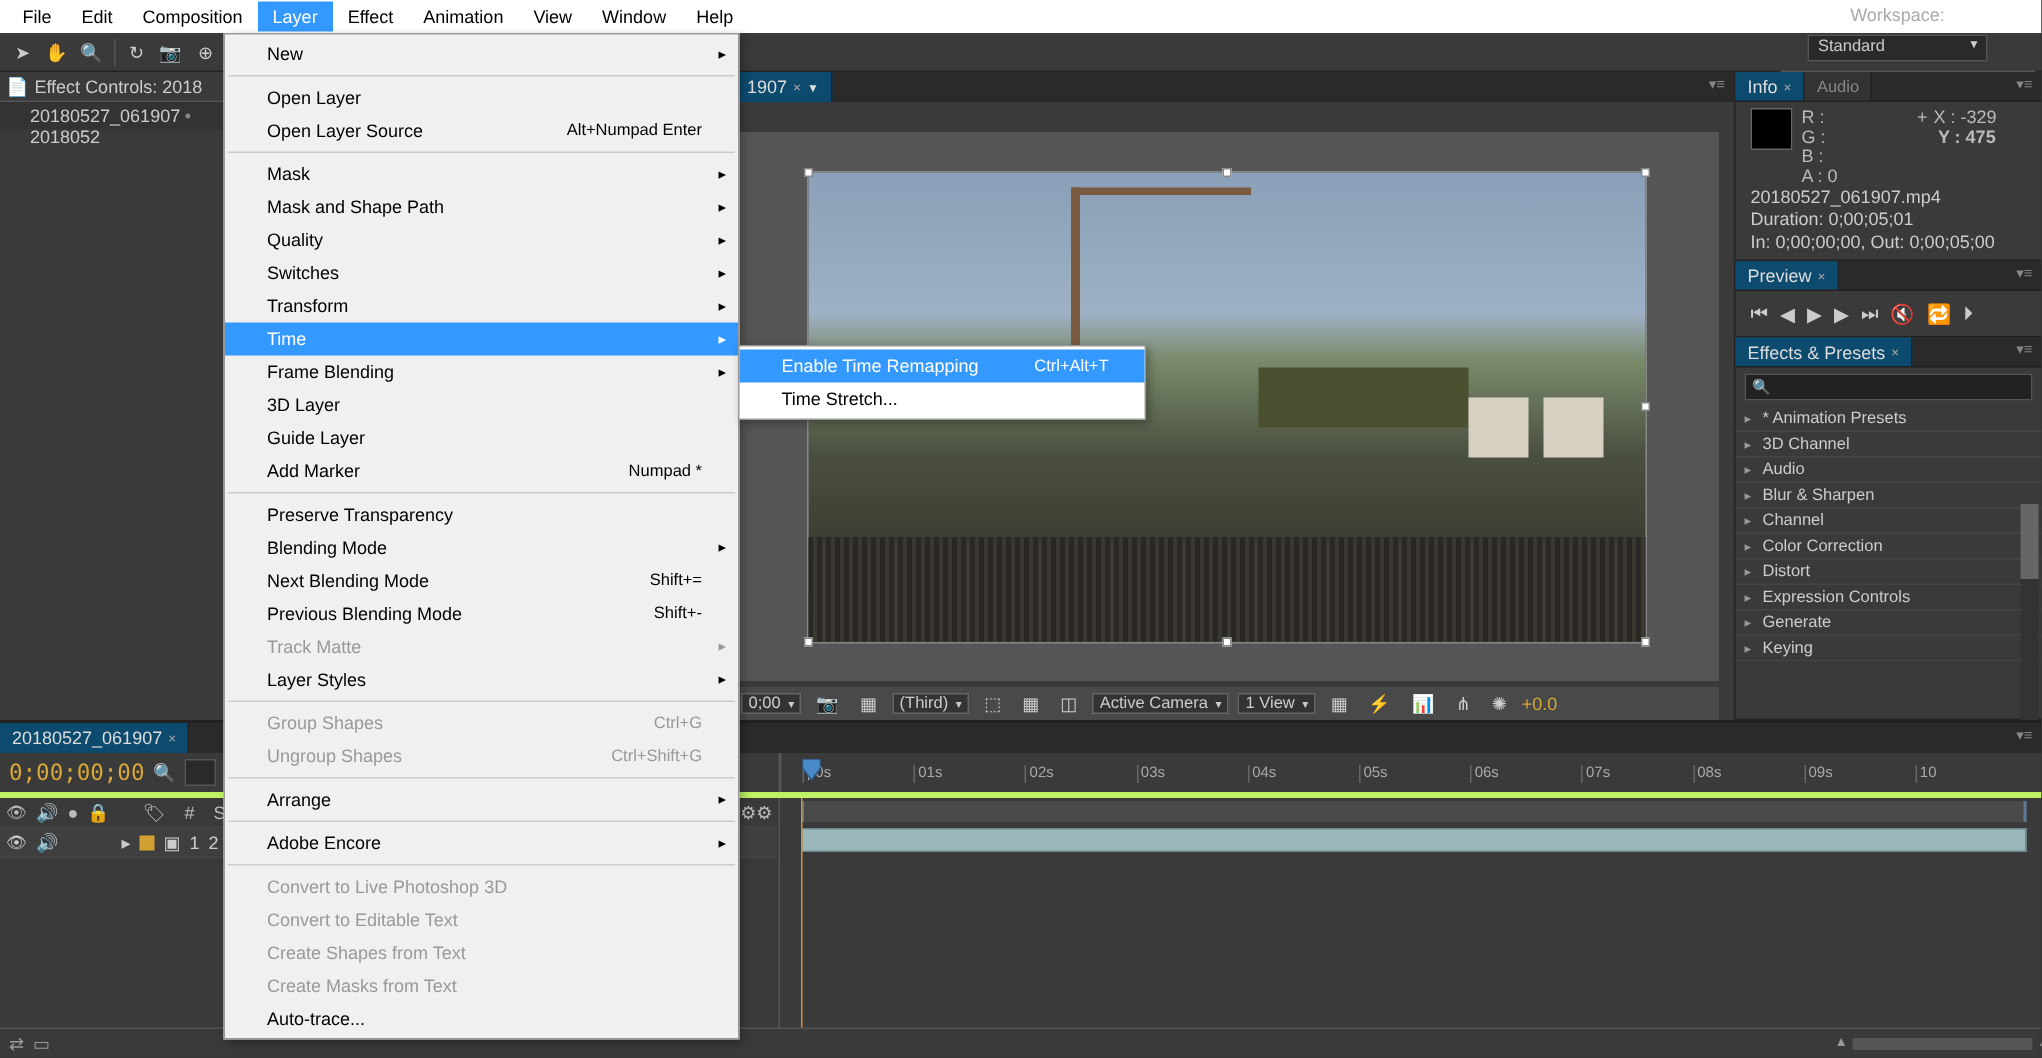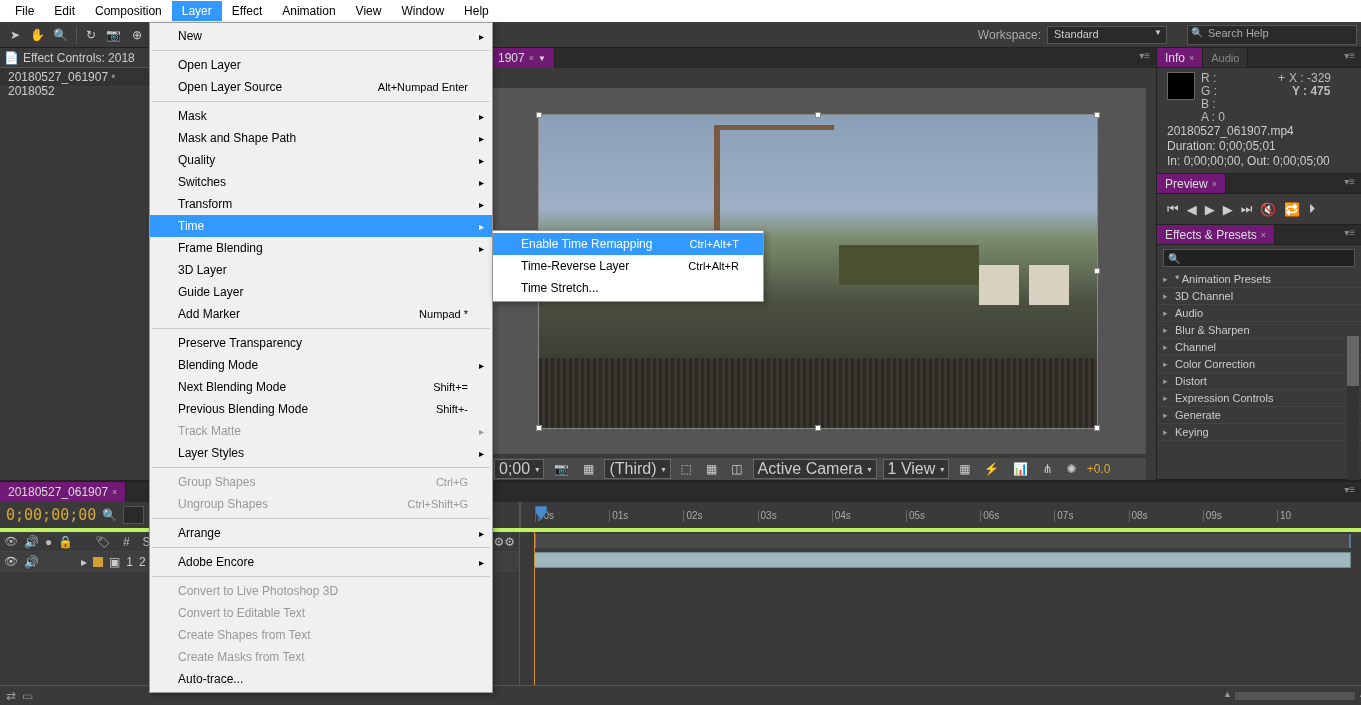--- a/index.html
+++ b/index.html
@@ -7,58 +7,58 @@
   
   
   .menubar { background: #fff; height: 22px; display: flex; align-items: center; padding: 0 5px; color: #000; }
   .menubar-item { padding: 3px 10px; cursor: default; text-align: right; }
   .menubar-item.active { background: #3399ff; color: #fff; }
   
   
   .toolbar { height: 26px; background: #3a3a3a; border-bottom: 1px solid #222; display: flex; align-items: center; padding: 0 4px; }
   .toolbar-btn { width: 22px; height: 22px; display: inline-flex; align-items: center; justify-content: center; color: #ccc; margin-right: 1px; }
   .toolbar-sep { width: 1px; height: 18px; background: #555; margin: 0 3px; }
-  .toolbar-right { margin-left: auto; display: flex; align-items: center; gap: 6px; }
+  .toolbar-right { margin-left: auto; display: flex; align-items: center; gap: 6px; flex-direction: column; }
   .workspace-label { color: #aaa; }
   .workspace-select { background: #2a2a2a; border: 1px solid #555; color: #ccc; padding: 1px 20px 1px 6px; width: 120px; height: 18px; font-size: 11px; position: relative; }
   .workspace-select::after { content: "▼"; position: absolute; right: 4px; font-size: 8px; }
   .search-help { background: #2a2a2a; border: 1px solid #555; color: #aaa; padding: 1px 6px 1px 20px; width: 170px; height: 20px; font-size: 11px; position: relative; margin-left: 14px; }
   .search-help::before { content: "🔍"; position: absolute; left: 3px; font-size: 10px; }
   
   
   .main { display: flex; height: 432px; }
   .left-col { width: 150px; background: #3a3a3a; }
   .mid-col { flex: 0 0 auto; width: 1006px; background: #3a3a3a; position: relative; }
   .right-col { flex: 1; background: #3a3a3a; border-left: 1px solid #222; display: flex; flex-direction: column; }
 
   
   .panel-tabs { height: 20px; background: #2a2a2a; display: flex; align-items: stretch; border-bottom: 1px solid #222; }
-  .panel-tab { padding: 2px 8px; background: #701a75; color: #ddd; font-size: 11px; border-right: 1px solid #222; display: flex; align-items: center; gap: 4px; }
+  .panel-tab { padding: 2px 8px; background: #0c4a6e; color: #ddd; font-size: 11px; border-right: 1px solid #222; display: flex; align-items: center; gap: 4px; }
   .panel-tab.inactive { background: #333; color: #888; }
   .tab-close { font-size: 9px; color: #aaa; }
   .panel-menu { margin-left: auto; padding: 2px 6px; color: #888; font-size: 10px; }
   
   
   .effect-controls-bar { height: 20px; background: #3a3a3a; border-bottom: 1px solid #555; padding: 2px 4px; font-size: 11px; color: #ccc; display: flex; align-items: center; }
-  .breadcrumb { height: 18px; padding: 2px 8px; font-size: 11px; color: #ccc; background: #333; }
+  .breadcrumb { height: 18px; padding: 2px 20px; font-size: 11px; color: #ccc; background: #333; }
   
   
   .comp-panel { position: relative; height: 100%; }
   .comp-tabs { height: 20px; background: #2a2a2a; display: flex; align-items: stretch; position: absolute; left: 340px; right: 0; top: 0; }
   .viewer-area { position: absolute; top: 40px; left: 340px; right: 10px; bottom: 26px; background: #555; display: flex; align-items: center; justify-content: center; }
   .viewer-canvas { width: 560px; height: 315px; position: relative; background: linear-gradient(#8aa0b8 0%, #9db0c5 30%, #7a8a6a 40%, #4a5040 60%, #2a2a24 100%); border: 1px solid #888; }
   .viewer-handles { position: absolute; inset: -3px; }
   .vh { position: absolute; width: 6px; height: 6px; background: #fff; border: 1px solid #888; }
   .vh.tl { top: 0; left: 0; } .vh.tc { top: 0; left: 50%; margin-left: -3px; } .vh.tr { top: 0; right: 0; }
   .vh.ml { top: 50%; left: 0; margin-top: -3px; } .vh.mr { top: 50%; right: 0; margin-top: -3px; }
   .vh.bl { bottom: 0; left: 0; } .vh.bc { bottom: 0; left: 50%; margin-left: -3px; } .vh.br { bottom: 0; right: 0; }
   
   .viewer-ctrl { position: absolute; bottom: 0; left: 340px; right: 10px; height: 22px; background: #494949; display: flex; align-items: center; padding: 0 4px; gap: 6px; font-size: 11px; color: #ccc;}
   .vc-btn { padding: 0 4px; }
-  .vc-sel { background: #333; border: 1px solid #666; padding: 0 4px; display: inline-flex; align-items: center; gap: 3px; font-size: 16px;}
+  .vc-sel { background: #333; border: 1px solid #666; padding: 0 4px; display: inline-flex; align-items: center; gap: 3px; font-size: 11px;}
   .vc-sel::after { content: "▾"; font-size: 8px; margin-left: 2px; }
 
   
   .dropdown { position: absolute; top: 22px; left: 149px; width: 344px; background: #f0f0f0; border: 1px solid #999; box-shadow: 2px 2px 6px rgba(0,0,0,0.3); z-index: 100; padding: 2px 0; color: #000; }
   .dd-item { height: 22px; display: flex; align-items: center; padding: 0 24px 0 28px; font-size: 12px; position: relative; }
   .dd-item.disabled { color: #999; }
   .dd-item.highlighted { background: #3399ff; color: #fff; }
   .dd-item .shortcut { margin-left: auto; color: inherit; font-size: 11px; }
   .dd-item .submenu-arrow { position: absolute; right: 8px; font-size: 10px; }
   .dd-sep { height: 1px; background: #ccc; margin: 3px 2px; }
@@ -487,19 +487,15 @@
       <span>Auto-trace...</span>
     </div>
   </div>
 
 <div class="submenu" id="submenu">
     <div class="dd-item highlighted">
       <span>Enable Time Remapping</span>
       <span class="shortcut">Ctrl+Alt+T</span>
     </div>
     <div class="dd-item">
-      <span>Time-Reverse Layer</span>
-      <span class="shortcut">Ctrl+Alt+R</span>
-    </div>
-    <div class="dd-item">
       <span>Time Stretch...</span>
     </div>
   </div>
 
 </body></html>

